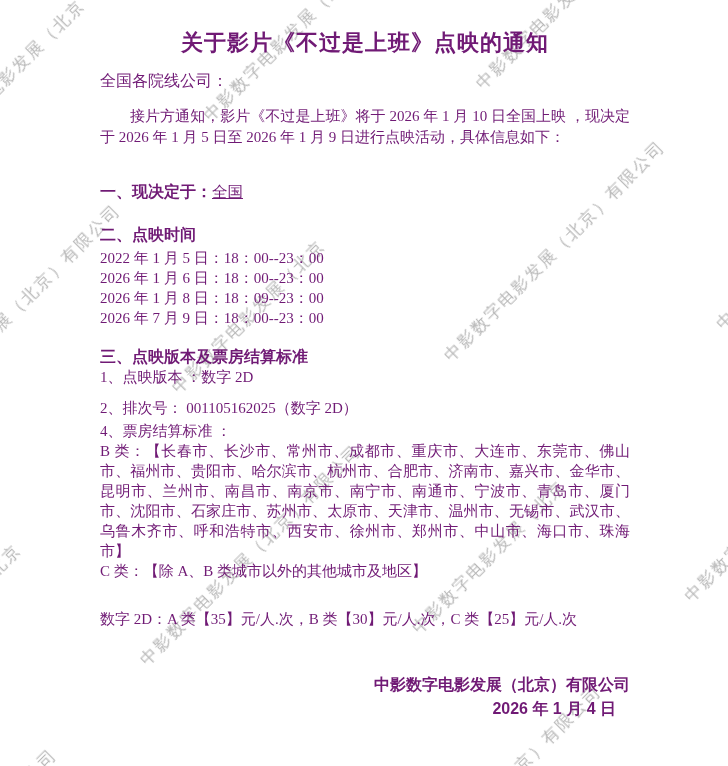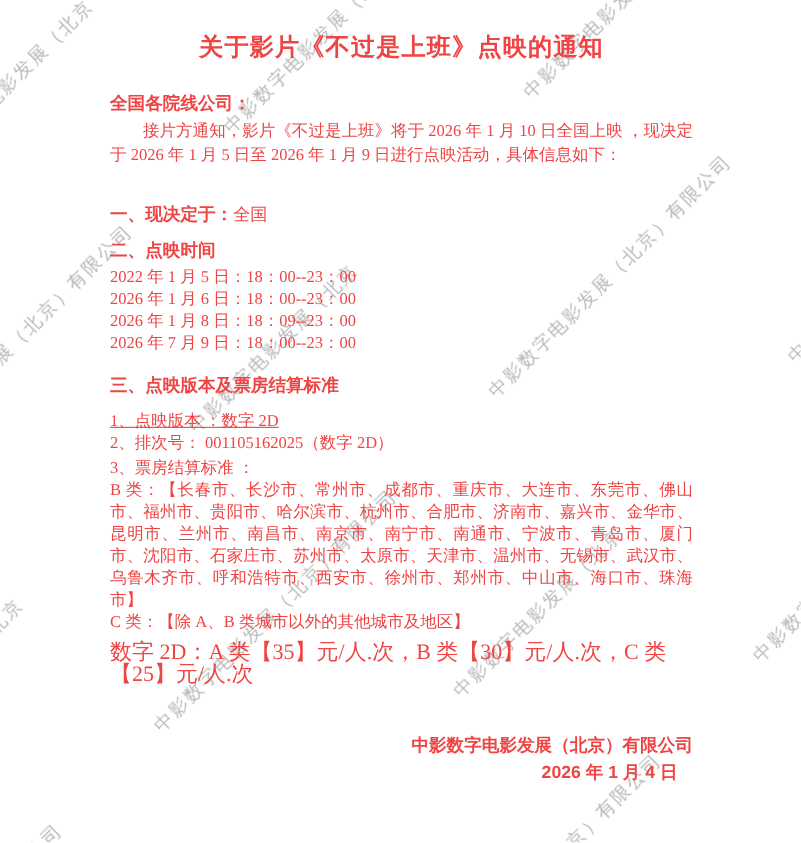--- a/index.html
+++ b/index.html
@@ -1,58 +1,58 @@
 <!DOCTYPE html>
 <html><head>
 <meta charset="utf-8">
 <style>
   html,body { margin:0; padding:0; background:#ffffff; }
   .page {
     position:relative; width:728px; height:766px; background:#ffffff;
-    overflow:hidden; color:#ef4444;
+    overflow:hidden; color:#701a75;
     font-family:"Liberation Serif","DejaVu Serif",serif;
   }
   .watermark-svg { position:absolute; left:0; top:0; z-index:0; }
   .wm-text {
     font-family:"Liberation Serif","DejaVu Serif",serif;
     font-size:17px; letter-spacing:2px; fill:#b7b7b7;
   }
   .content { position:absolute; left:100px; top:28px; width:530px; z-index:1; }
 
   .doc-title {
     font-family:"Liberation Sans","DejaVu Sans",sans-serif;
     font-size:22px; font-weight:700; text-align:center;
     line-height:30px; letter-spacing:1px;
   }
   .salutation {
-    margin-top:26px; font-family:"Liberation Sans","DejaVu Sans",sans-serif;
-    font-size:16px; font-weight:700; line-height:22px;
+    margin-top:12px; font-family:"Liberation Sans","DejaVu Sans",sans-serif;
+    font-size:16px; font-weight:400; line-height:22px;
   }
   .intro {
-    margin-top:4px; font-size:15px; line-height:21px;
+    margin-top:14px; font-size:15px; line-height:21px;
     text-indent:2em; text-align:justify;
   }
   .sec-heading {
     font-family:"Liberation Sans","DejaVu Sans",sans-serif;
     font-size:16px; font-weight:700; line-height:21px;
   }
   .sec1 { margin-top:33px; }
-  .sec2 { margin-top:12px; }
+  .sec2 { margin-top:22px; }
   .sec3 { margin-top:18px; }
   .sec1-value {
     font-family:"Liberation Serif","DejaVu Serif",serif;
-    font-weight:400; font-size:15.5px;
+    font-weight:400; font-size:15.5px;text-decoration:underline;
   }
   .times { margin-top:3px; font-size:15px; line-height:20px; }
   .item { font-size:15px; line-height:20px; }
-  .gap-lg { margin-top:12px;text-decoration:underline; }
-  .gap-md { }
+  .gap-lg { margin-top:0; }
+  .gap-md { margin-top:11px; }
   .gap-sm { margin-top:3px; }
   .justify { text-align:justify; }
-  .pricing { margin-top:7px; font-size:20px; line-height:20px; }
+  .pricing { margin-top:28px; font-size:15px; line-height:20px; }
   .signature { margin-top:44px; text-align:right; }
   .signature .line {
     font-family:"Liberation Sans","DejaVu Sans",sans-serif;
     font-size:16px; font-weight:700; line-height:24px;
   }
   .signature .date-line { padding-right:14px; }
 </style>
 </head>
 <body>
 
@@ -88,21 +88,21 @@
       <div class="time-line">2026 年 1 月 8 日：18：09--23：00</div>
       <div class="time-line">2026 年 7 月 9 日：18：00--23：00</div>
     </div>
 
     <div class="sec-heading sec3">三、点映版本及票房结算标准</div>
 
     <div class="item gap-lg">1、点映版本 ：数字 2D</div>
 
     <div class="item gap-md">2、排次号： 001105162025（数字 2D）</div>
 
-    <div class="item gap-sm">3、票房结算标准 ：</div>
+    <div class="item gap-sm">4、票房结算标准 ：</div>
 
 
     <div class="item justify">B 类：【长春市、长沙市、常州市、成都市、重庆市、大连市、东莞市、佛山市、福州市、贵阳市、哈尔滨市、杭州市、合肥市、济南市、嘉兴市、金华市、昆明市、兰州市、南昌市、南京市、南宁市、南通市、宁波市、青岛市、厦门市、沈阳市、石家庄市、苏州市、太原市、天津市、温州市、无锡市、武汉市、乌鲁木齐市、呼和浩特市、西安市、徐州市、郑州市、中山市、海口市、珠海市】</div>
 
     <div class="item">C 类：【除 A、B 类城市以外的其他城市及地区】</div>
 
     <div class="pricing">数字 2D：A 类【35】元/人.次，B 类【30】元/人.次，C 类【25】元/人.次</div>
 
     <div class="signature">
       <div class="line">中影数字电影发展（北京）有限公司</div>

